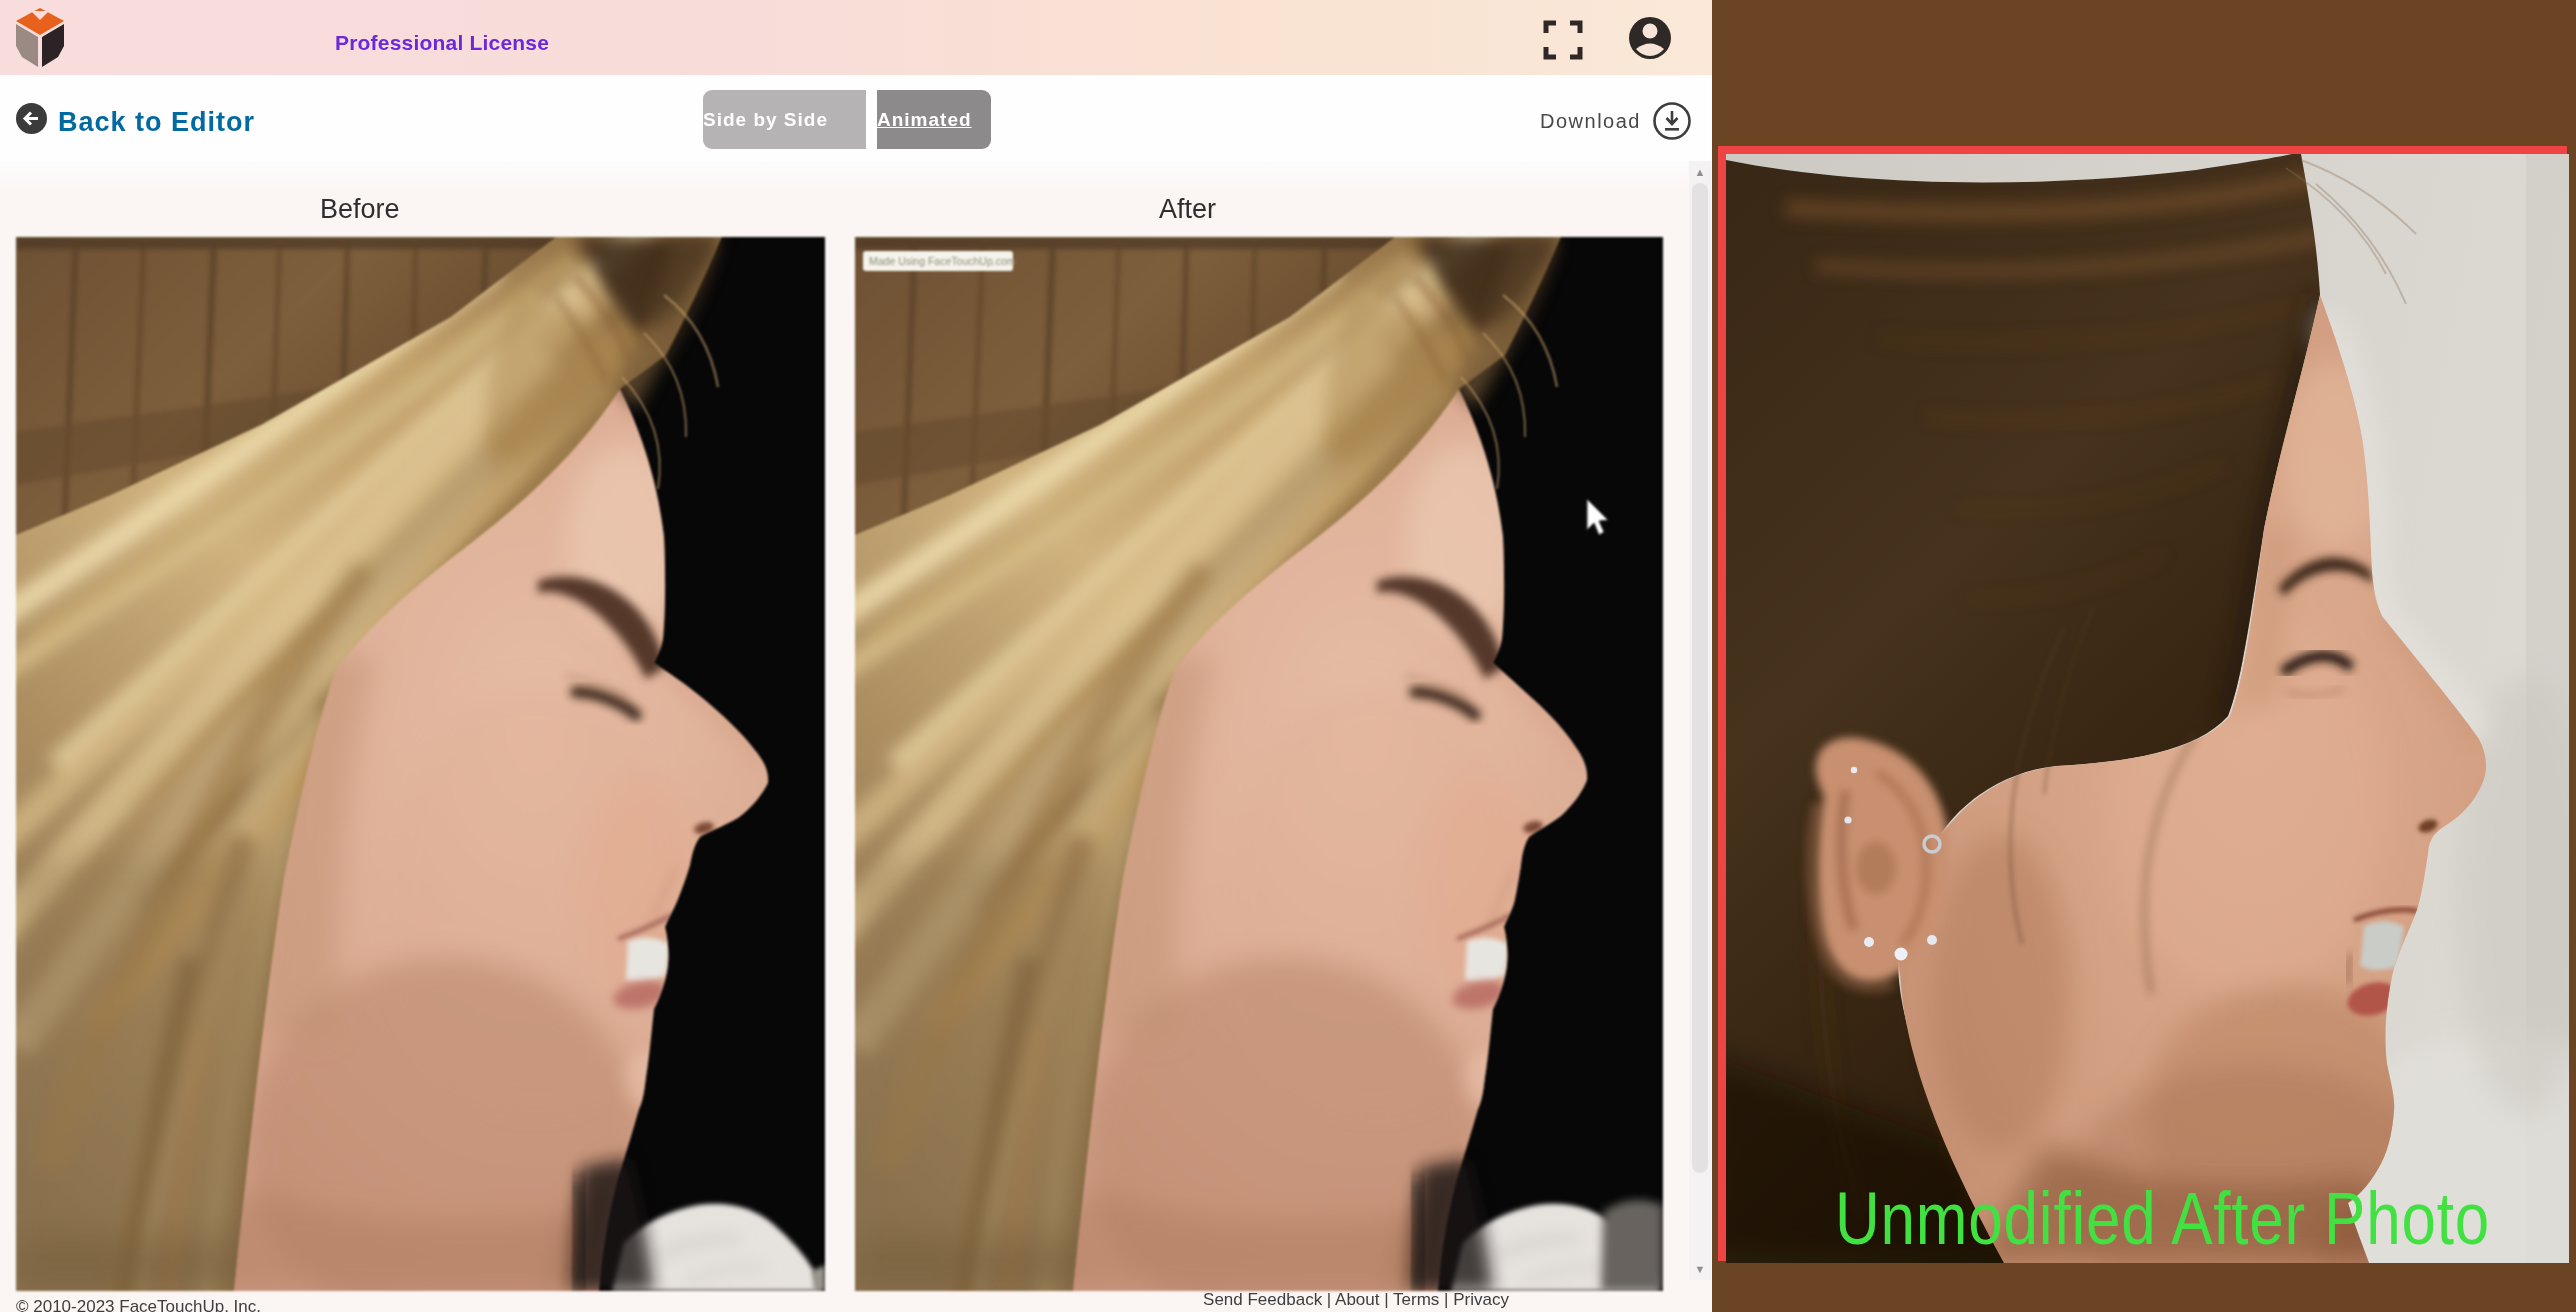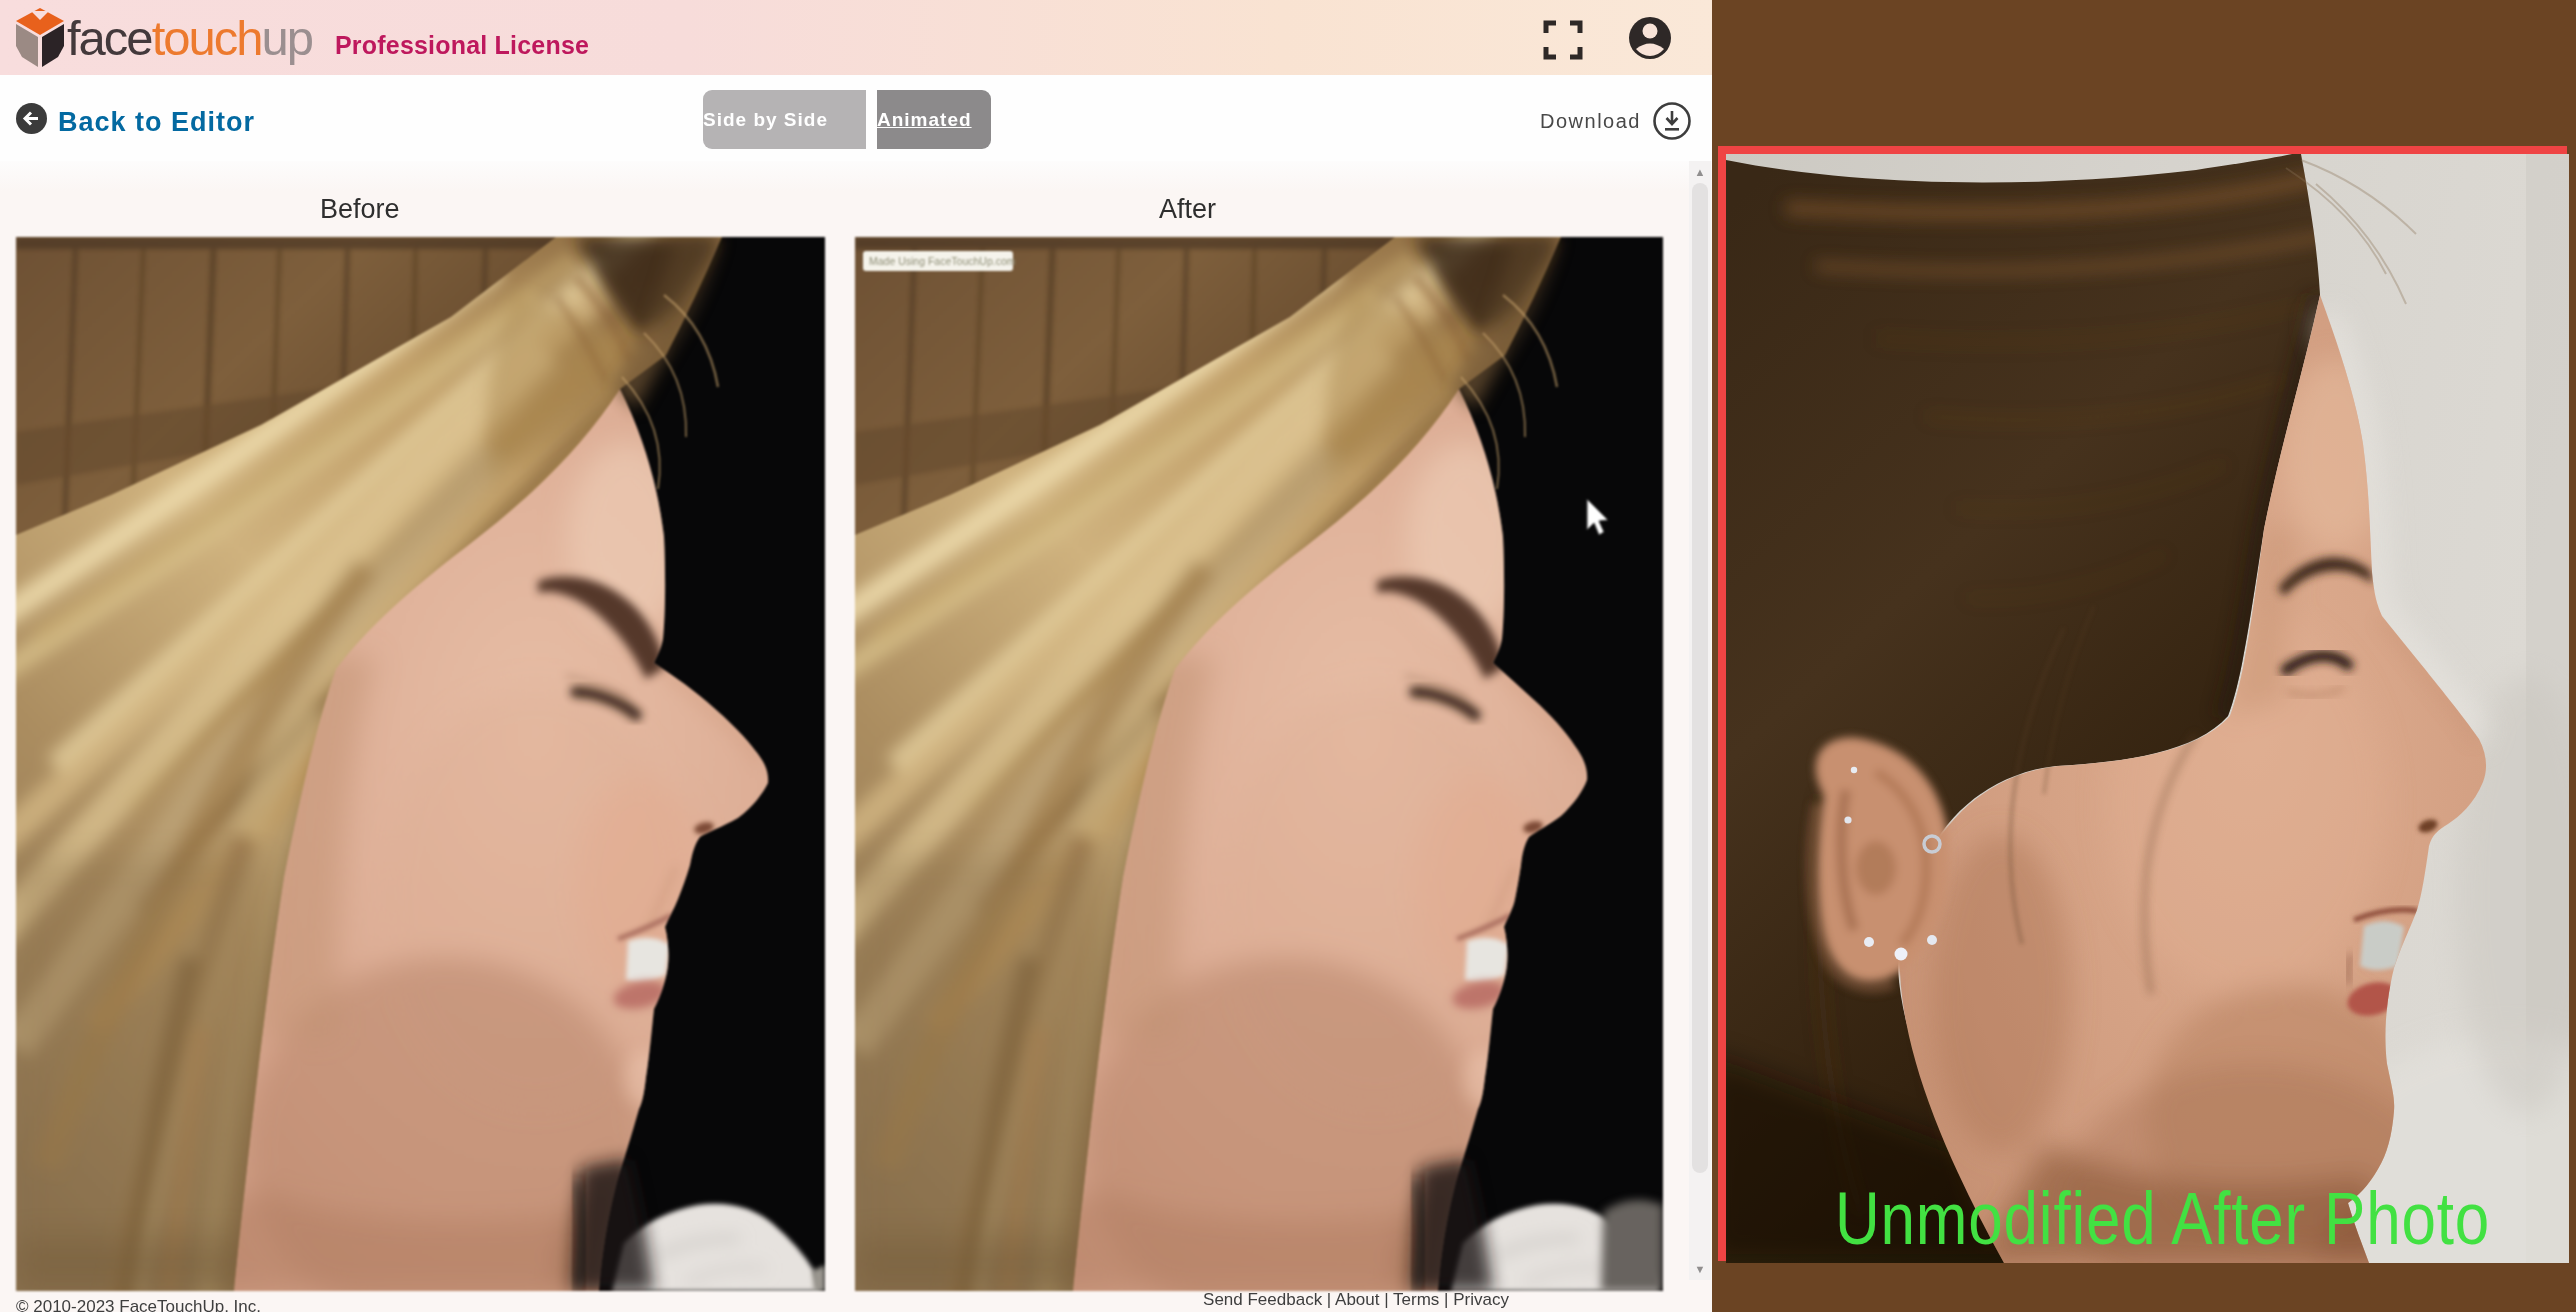--- a/index.html
+++ b/index.html
@@ -9,21 +9,21 @@
   #header { position:absolute; left:0; top:0; width:1712px; height:75px;
     background:linear-gradient(90deg,#f8dddd 0%,#f7dcda 40%,#f9e3d2 75%,#fae8d8 100%); }
   #toolbar { position:absolute; left:0; top:75px; width:1712px; height:86px; background:#fefefe; }
   #content { position:absolute; left:0; top:161px; width:1712px; height:1131px;
     background:linear-gradient(180deg,#fdfcfc 0px,#fbf6f4 30px); }
   #logo { position:absolute; left:13px; top:7px; }
   #wordmark { position:absolute; left:67px; top:10px; font-size:49px; letter-spacing:-2px; }
   #wordmark .f { color:#43393b; }
   #wordmark .t { color:#ed7a2e; }
   #wordmark .u { color:#9b8f90; }
-  #prolic { position:absolute; left:335px; top:31px; font-size:25px; font-weight:bold; color:#be185d; letter-spacing:0.2px;}
+  #prolic { position:absolute; left:335px; top:31px; font-size:21px; font-weight:bold; color:#6d28d9; letter-spacing:0.2px;}
   #fsicon { position:absolute; left:1543px; top:20px; }
   #avicon { position:absolute; left:1628px; top:16px; }
   #backbtn { position:absolute; left:16px; top:103px; }
   #backtxt { position:absolute; left:58px; top:107px; font-size:27px; font-weight:bold; color:#0369a1; letter-spacing:1px; }
   .tgl { position:absolute; top:90px; height:59px; color:#fff; font-size:19px; font-weight:bold;
      letter-spacing:1px; line-height:59px; }
   #tgl1 { left:703px; width:163px; background:#b5b3b4; border-radius:9px 0 0 9px; }
   #tgl2 { left:877px; width:114px; background:#8c8a8b; border-radius:0 9px 9px 0;text-decoration:underline; }
   #dltxt { position:absolute; left:1540px; top:110px; font-size:20px; color:#484848; letter-spacing:1.5px;text-align:center; }
   #dlicon { position:absolute; left:1652px; top:101px; }
@@ -49,21 +49,20 @@
 <div id="app">
   <div id="header"></div>
   <div id="toolbar"></div>
   <div id="content"></div>
   <svg id="logo" width="54" height="64" viewBox="0 0 54 64">
     <polygon points="27,1 51,14 27,28 3,14" fill="#e8611c"></polygon>
     <polygon points="3,17 25,30 25,60 9,50 3,39" fill="#9b8a84"></polygon>
     <polygon points="51,17 29,30 29,60 45,50 51,39" fill="#2b2326"></polygon>
     <polygon points="18,4 36,4 27,13" fill="#f8dddd"></polygon>
   </svg>
-  <div id="wordmark"><span class="f">face</span><span class="t">touch</span><span class="u">up</span></div>
   <div id="prolic">Professional License</div>
   <svg id="fsicon" width="40" height="40" viewBox="0 0 40 40" fill="none" stroke="#2e2927" stroke-width="5">
     <path d="M3 13 V3 H13 M27 3 H37 V13 M37 27 V37 H27 M13 37 H3 V27"></path>
   </svg>
   <svg id="avicon" width="44" height="44" viewBox="0 0 44 44">
     <circle cx="22" cy="22" r="21" fill="#2e2827"></circle>
     <circle cx="22" cy="15" r="7.5" fill="#f8e3d8"></circle>
     <path d="M8 33 Q22 22 36 33 Q30 40 22 40 Q14 40 8 33 Z" fill="#f8e3d8"></path>
   </svg>
   <svg id="backbtn" width="31" height="31" viewBox="0 0 31 31">

